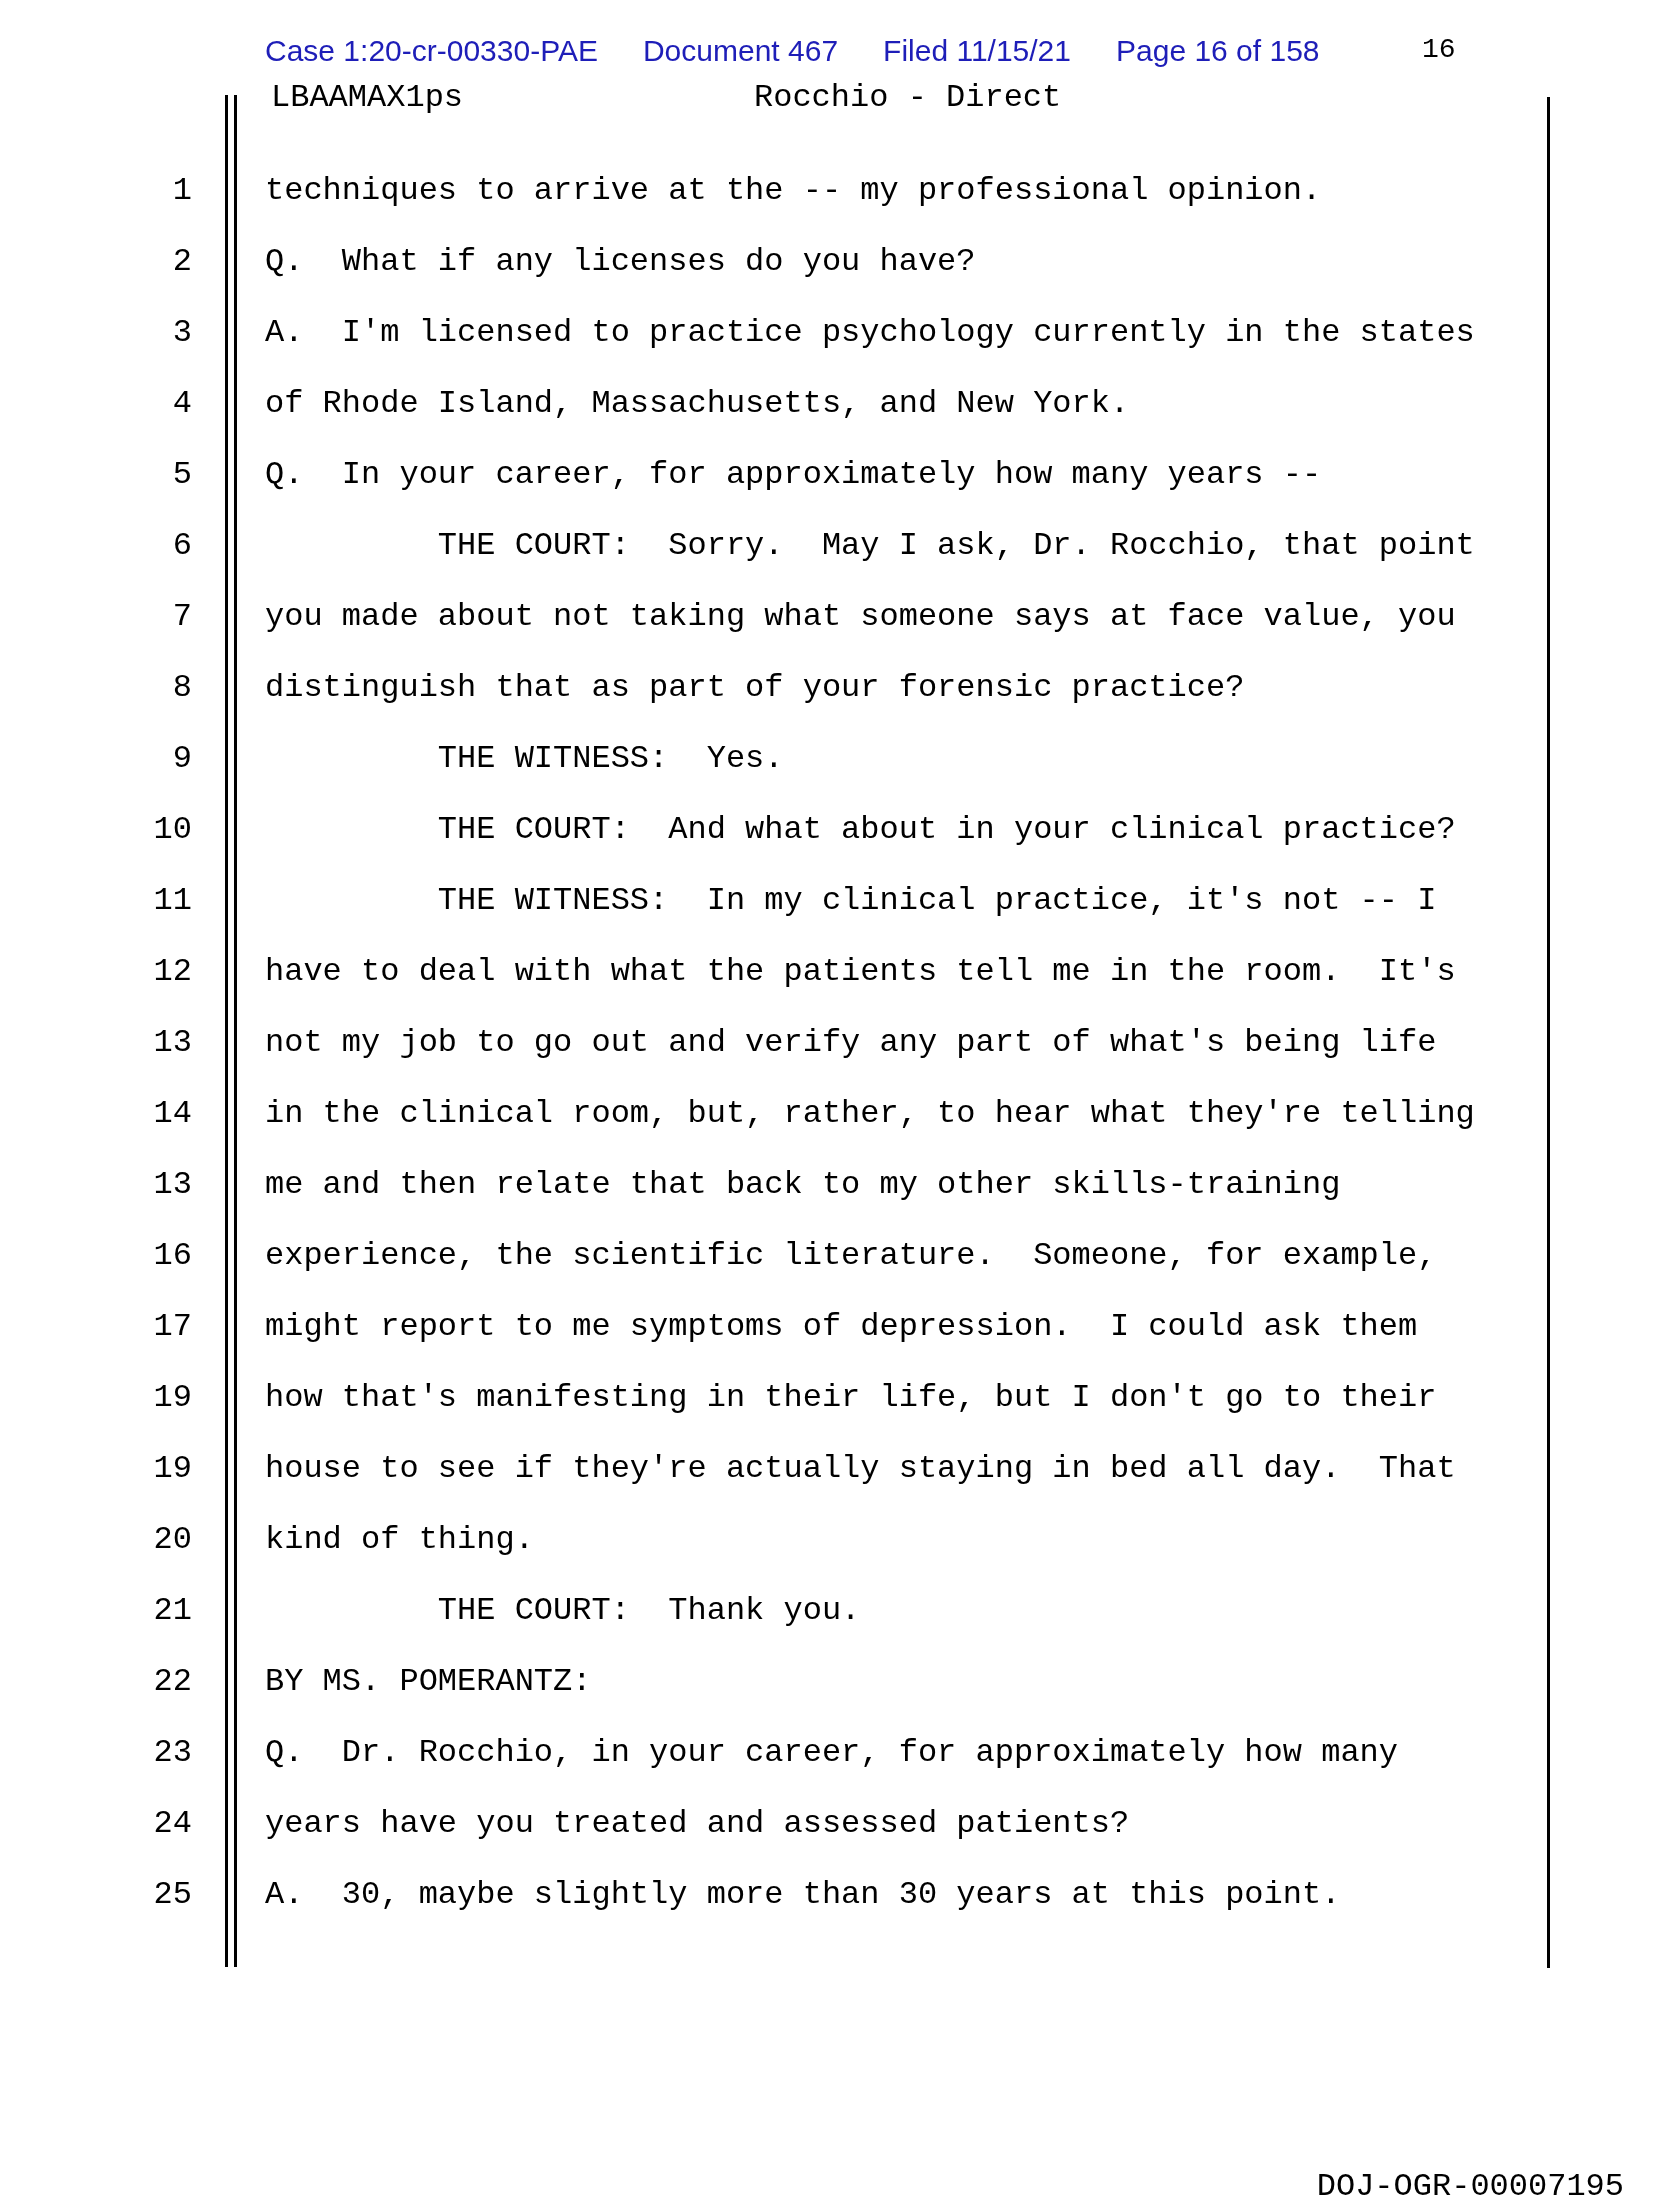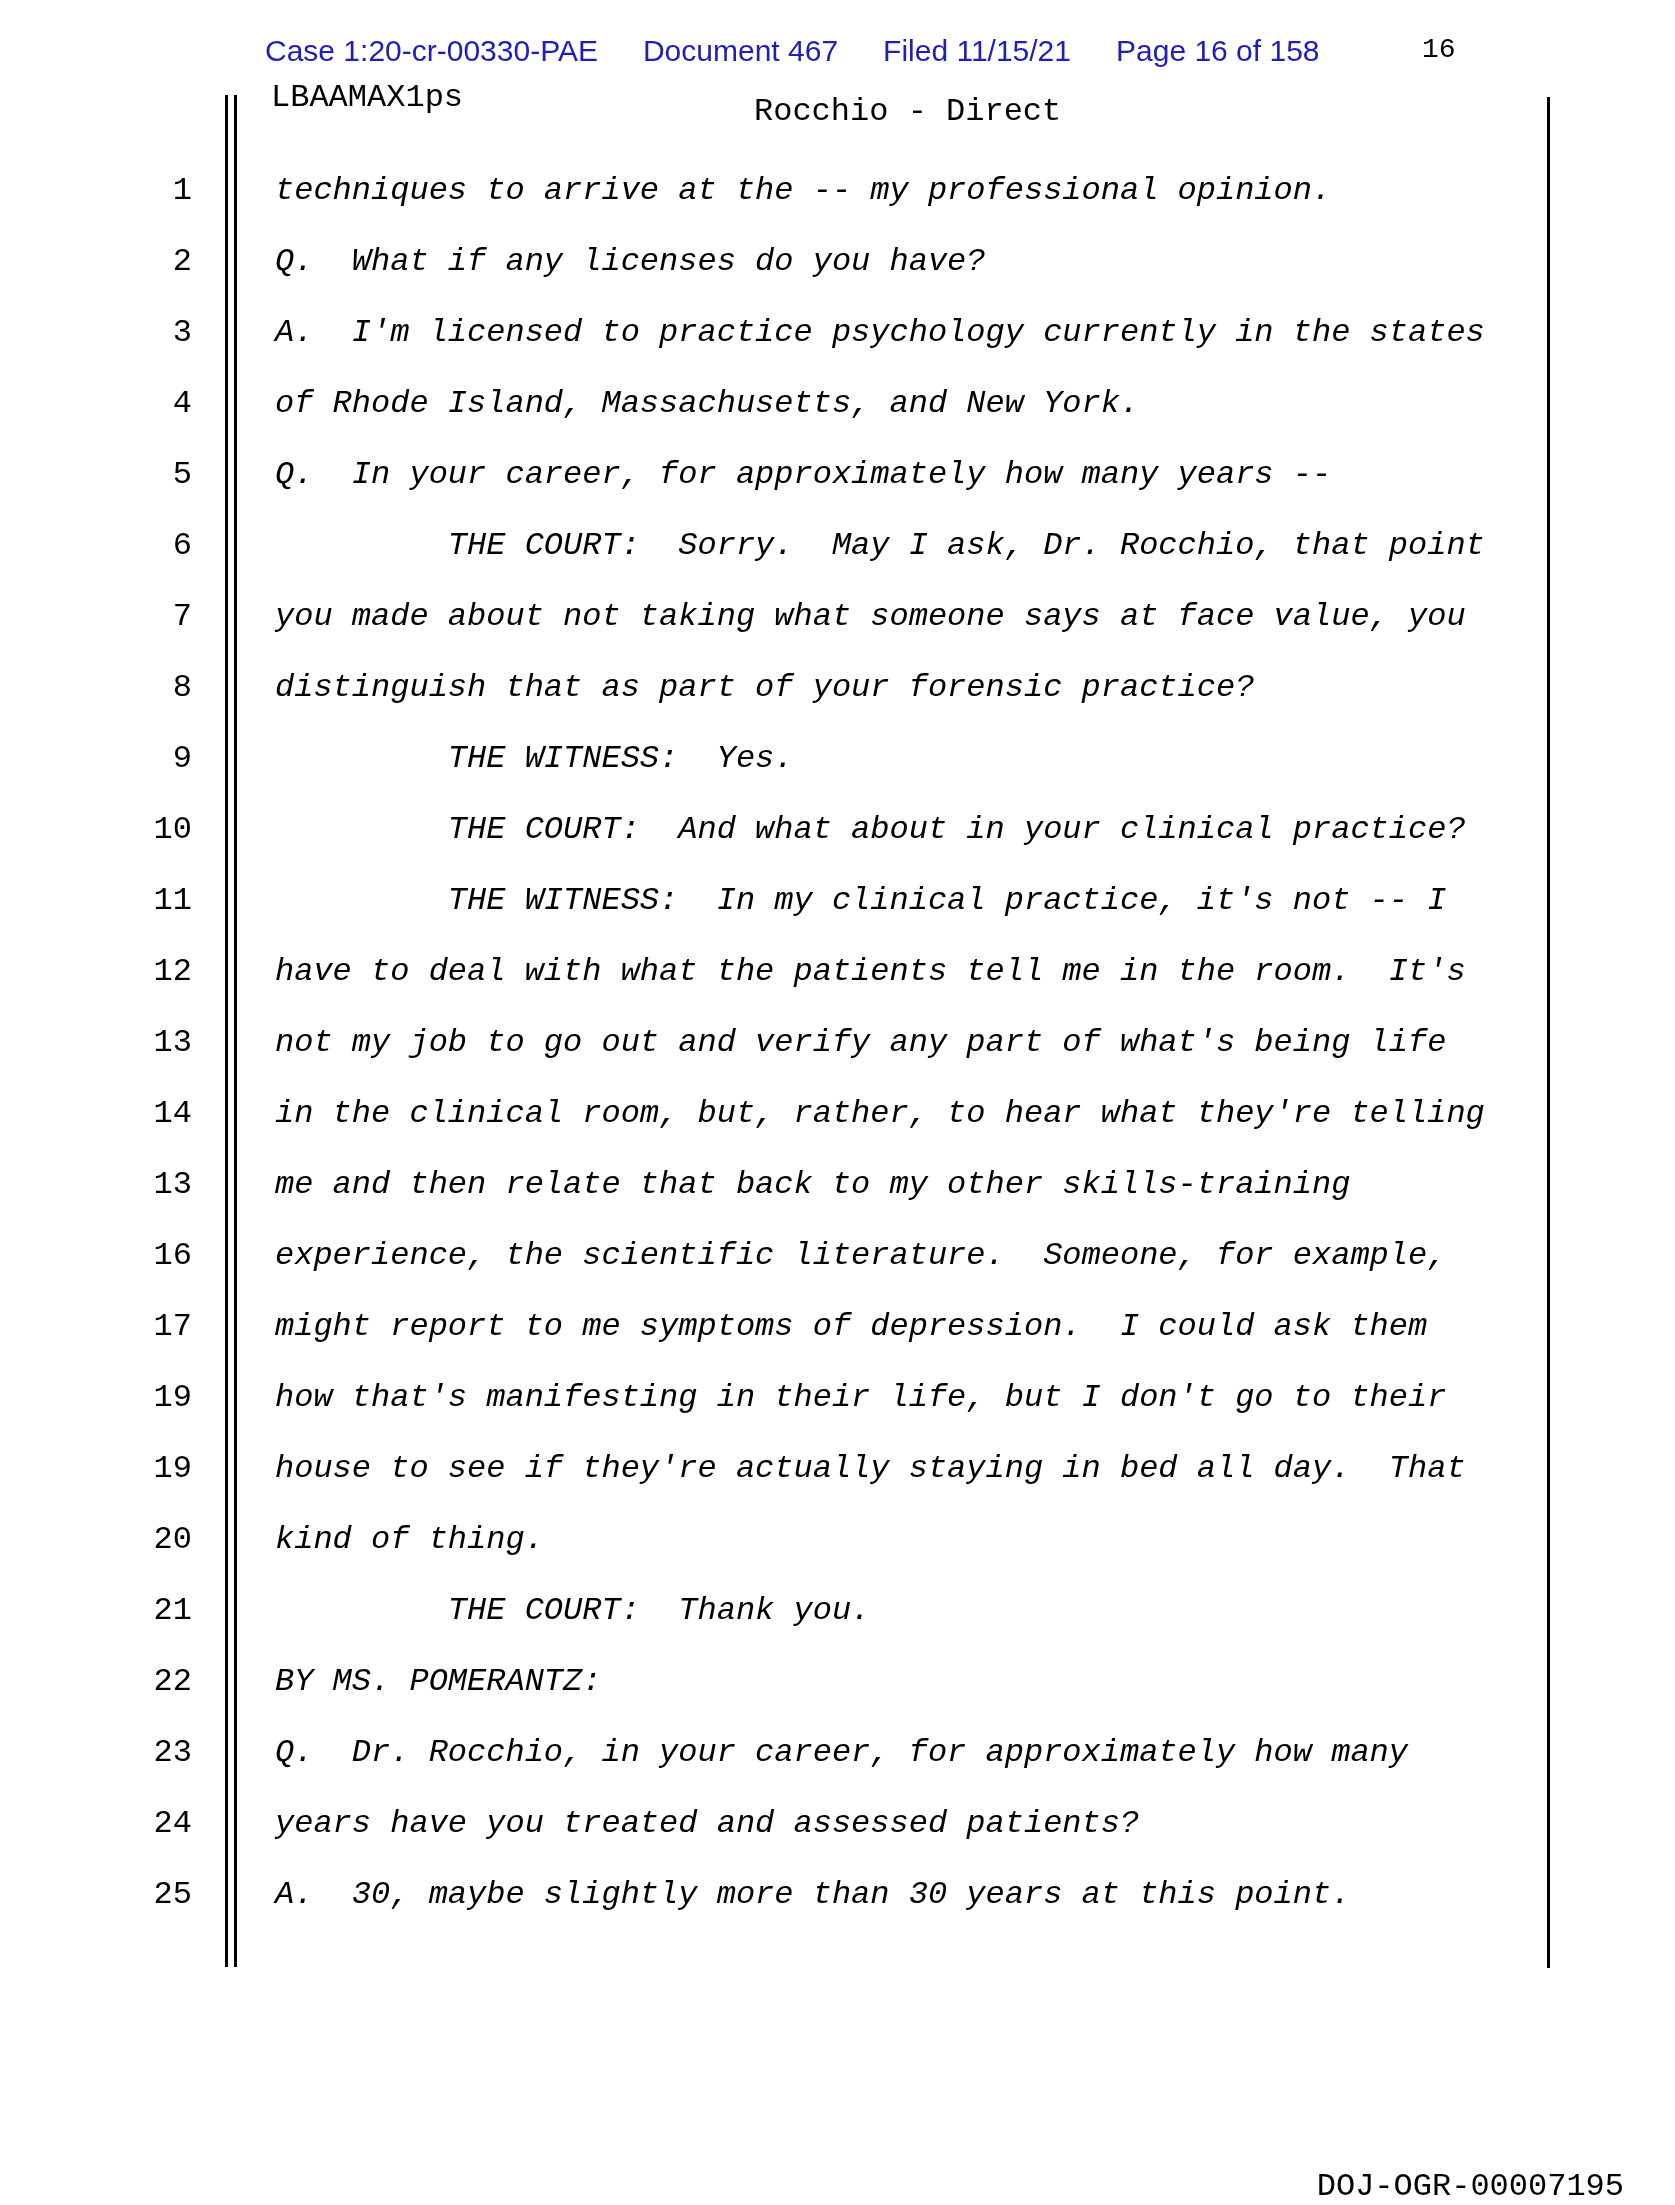--- a/index.html
+++ b/index.html
@@ -19,40 +19,39 @@
     font-family:"Liberation Sans","DejaVu Sans",sans-serif;
     font-size:30px; line-height:1.1;
     color:#1e1eb8; white-space:nowrap;
   }
   .corner-page {
     position:absolute; left:1422px; top:34px;
     font-size:28px; color:#000;
   }
   
   .subheader-id   { position:absolute; left:271px;  top:79px; font-size:32px; white-space:pre; }
-  .subheader-title{ position:absolute; left:754px; top:79px; font-size:32px; white-space:pre;margin-top:14px; }
+  .subheader-title{ position:absolute; left:754px; top:79px; font-size:32px; white-space:pre; }
   
   .vrule { position:absolute; background:#000; }
   .vrule.l1 { left:225px;  top:95px; width:2.6px; height:1872px; }
   .vrule.l2 { left:234px;  top:95px; width:2.6px; height:1872px; }
   .vrule.r1 { left:1547px; top:97px; width:3.3px; height:1871px; }
   
   .line-row {
     position:absolute; left:0; width:1675px;
     top:calc(173px + var(--i) * 71px);
     font-size:32px; line-height:1.14;
   }
   .line-no {
     position:absolute; left:0; top:0; width:192px;
     text-align:right; white-space:pre;
   }
   .line-text {
-    position:absolute; left:275px; top:0;
+    position:absolute; left:265px; top:0;
     white-space:pre;
-    font-style:italic;
   }
   
   .footer {
     position:absolute; left:271px; top:1989px; width:1233px;
     text-align:center; font-size:32px; line-height:35px; white-space:pre;
   }
   .bates {
     position:absolute; right:51px; top:2168px;
     font-size:32px; white-space:pre;
   }

